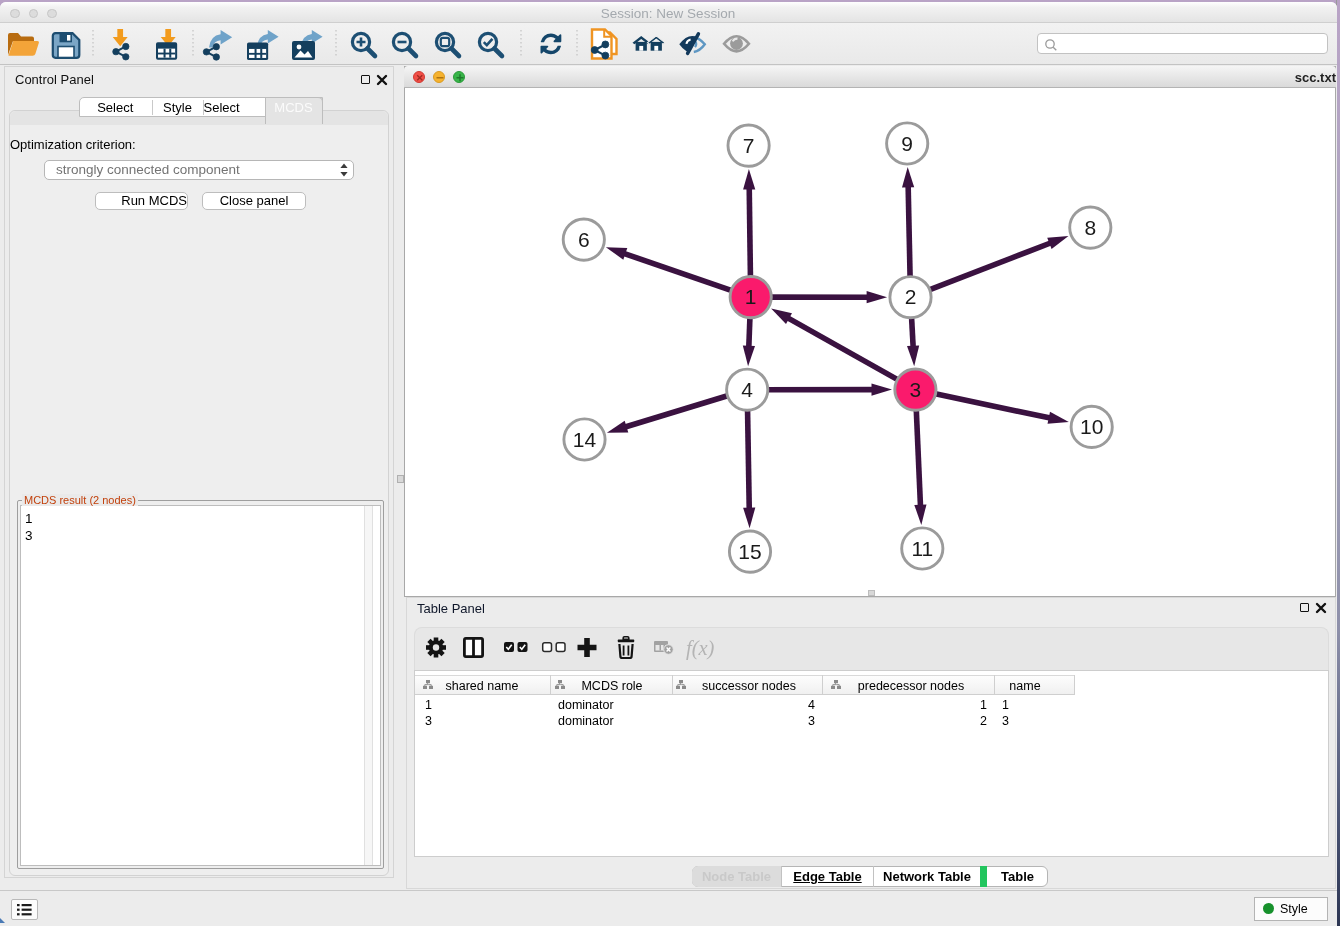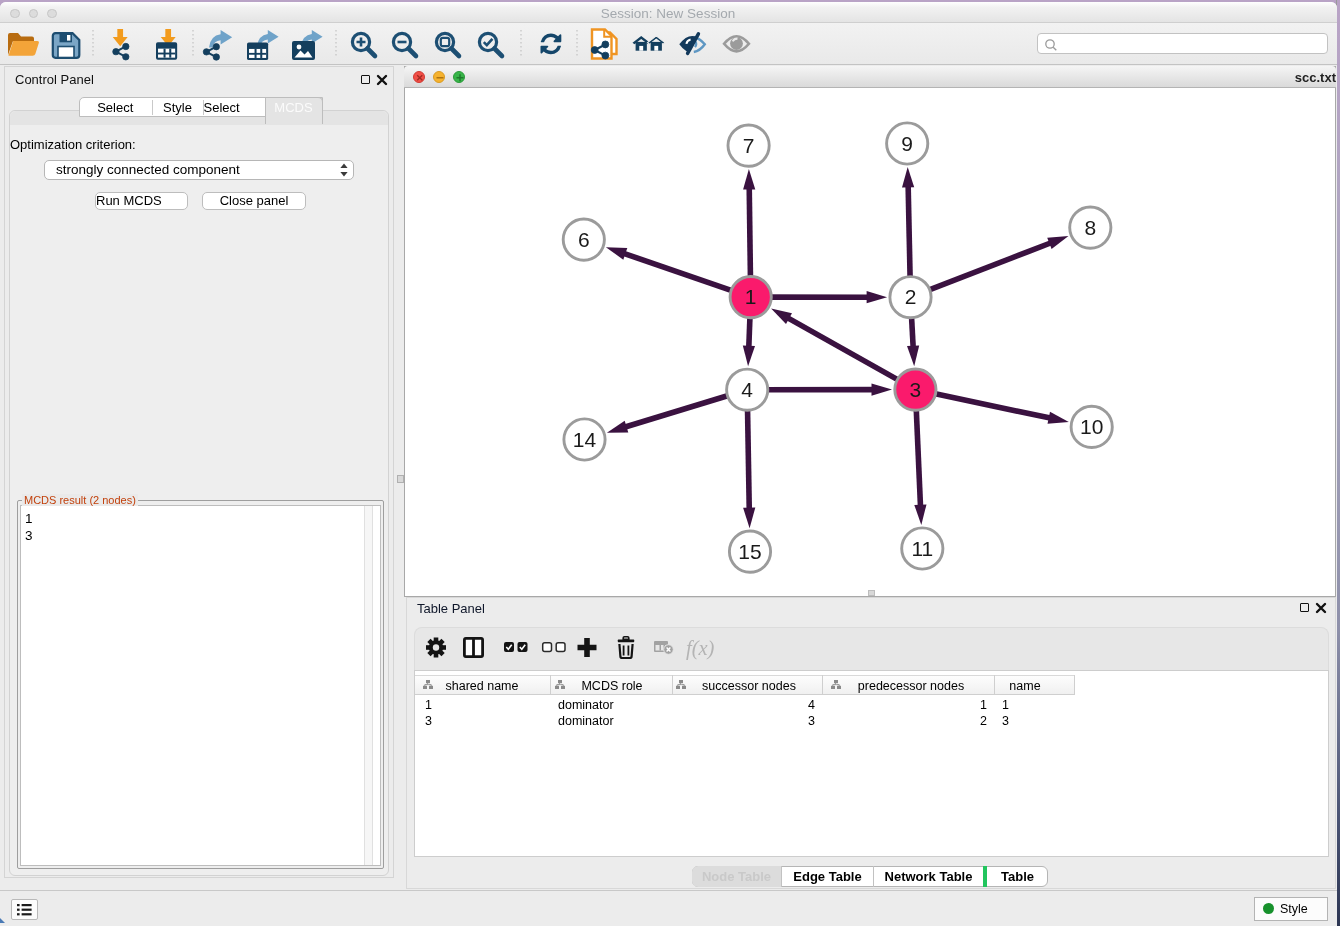--- a/index.html
+++ b/index.html
@@ -185,27 +185,27 @@
 <div class="abs" style="left:79px;top:97px;width:243.5px;height:20px;background:#fff;border:1px solid #bdbdbd;border-radius:5px 0 0 0;"></div>
 <div class="abs" style="left:264.5px;top:97px;width:58px;height:27px;background:#e4e4e4;border:1px solid #bdbdbd;border-radius:0 5px 0 0;border-bottom:none;"></div>
 <div class="abs" style="left:79px;top:99.5px;width:72.5px;text-align:center;font-size:13px;color:#000;">Select</div>
 <div class="abs" style="left:151.5px;top:99.5px;width:52px;text-align:center;font-size:13px;color:#000;border-left:1px solid #c9c9c9;border-right:1px solid #c9c9c9;height:15px;">Style</div>
 <div class="abs" style="left:203.5px;top:99.5px;width:61px;text-align:left;font-size:13px;color:#000;">Select</div>
 <div class="abs" style="left:264.5px;top:99.5px;width:58px;text-align:center;font-size:13px;color:#fbfbfb;">MCDS</div>
 
 <div class="abs" style="left:10px;top:137px;width:378px;text-align:left;font-size:13px;color:#000;">Optimization criterion:</div>
 
 <div class="abs" style="left:44px;top:159.5px;width:310px;height:20px;background:#fff;border:1px solid #b6b6b6;border-radius:5px;"></div>
-<div class="abs" style="left:56px;top:162px;font-size:13.5px;color:#000000;">strongly connected component</div>
+<div class="abs" style="left:56px;top:162px;font-size:13.5px;color:#737373;">strongly connected component</div>
 <svg class="abs" style="left:339px;top:162.5px;" width="10" height="14" viewBox="0 0 10 14">
     <path d="M5 0.5 L8.6 5 L1.4 5 Z" fill="#3a3a3a"></path>
     <path d="M5 13.5 L8.6 9 L1.4 9 Z" fill="#3a3a3a"></path>
   </svg>
 
-<div class="abs" style="left:95px;top:192px;width:93px;height:18px;background:#fff;border:1px solid #bdbdbd;border-radius:5px;text-align:left;font-size:13px;line-height:16px;color:#000;">Run MCDS</div>
+<div class="abs" style="left:95px;top:192px;width:93px;height:18px;background:#fff;border:1px solid #bdbdbd;border-radius:5px;text-align:right;font-size:13px;line-height:16px;color:#000;">Run MCDS</div>
 <div class="abs" style="left:202px;top:192px;width:104px;height:18px;background:#fff;border:1px solid #bdbdbd;border-radius:5px;text-align:center;font-size:13px;line-height:16px;color:#000;">Close panel</div>
 
 <div class="abs" style="left:17px;top:500px;width:367px;height:369px;border:1px solid #9e9e9e;border-radius:2px;"></div>
 <div class="abs" style="left:20px;top:505px;width:361px;height:361px;background:#fff;border:1px solid #bdbdbd;"></div>
 <div class="abs" style="left:364px;top:506px;width:9px;height:359px;background:#f6f6f6;border-left:1px solid #e0e0e0;border-right:1px solid #e0e0e0;"></div>
 <div class="abs" style="left:22px;top:493.5px;font-size:11px;color:#c2410c;background:#eaeaea;padding:0 2px;">MCDS result (2 nodes)</div>
 <div class="abs" style="left:25px;top:511px;font-size:13.5px;color:#000;line-height:16.5px;">1<br>3</div>
 
 <div class="abs" style="left:397px;top:475px;width:7px;height:8px;background:#d8d8d8;border:1px solid #b0b0b0;"></div>
 
@@ -381,22 +381,22 @@
     <text x="587" y="13.5">1</text>
  <text x="10" y="29.5">3</text>
     <text x="143" y="29.5">dominator</text>
     <text x="400" y="29.5" text-anchor="end">3</text>
     <text x="572" y="29.5" text-anchor="end">2</text>
     <text x="587" y="29.5">3</text>
 </svg>
 
 <div class="abs" style="left:692px;top:866px;width:356px;height:21px;border:1px solid #b5b5b5;border-radius:6px;background:#fff;"></div>
 <div class="abs" style="left:692px;top:866px;width:90px;height:21px;background:#dcdcdc;border-right:1px solid #c2c2c2;border-radius:6px 0 0 6px;text-align:center;font-size:13px;line-height:21px;font-weight:bold;color:#c9c9c9;">Node Table</div>
-<div class="abs" style="left:782px;top:866px;width:92px;height:21px;border-right:1px solid #c2c2c2;text-align:center;font-size:13px;line-height:21px;font-weight:bold;color:#000;">Edge Table</div>
-<div class="abs" style="left:874px;top:866px;width:113px;height:21px;border-right:4px solid #22c55e;text-align:center;font-size:13px;line-height:21px;font-weight:bold;color:#000;">Network Table</div>
+<div class="abs" style="left:782px;top:866px;width:92px;height:21px;border-right:1px solid #c2c2c2;text-align:center;font-size:13px;line-height:21px;font-weight:bold;color:#000;text-decoration:underline;">Edge Table</div>
+<div class="abs" style="left:874px;top:866px;width:113px;height:21px;border-right:7px solid #22c55e;text-align:center;font-size:13px;line-height:21px;font-weight:bold;color:#000;">Network Table</div>
 <div class="abs" style="left:987px;top:866px;width:61px;height:21px;text-align:center;font-size:13px;line-height:21px;font-weight:bold;color:#000;">Table</div>
 
 <div class="abs" style="left:0;top:890px;width:1336.5px;height:36px;background:#ececec;border-top:1px solid #c8c8c8;"></div>
 <div class="abs" style="left:11px;top:898.5px;width:27px;height:21px;background:#fcfcfc;border:1px solid #b9b9b9;border-radius:2px;"></div>
 <svg class="abs" style="left:17px;top:903.5px;" width="15" height="12" viewBox="0 0 15 12">
     <g fill="#1a1a1a">
       <rect x="0" y="0" width="2.6" height="2.2"></rect>
       <rect x="4.6" y="0" width="10" height="2.2"></rect>
       <rect x="0" y="4.6" width="2.6" height="2.2"></rect>
       <rect x="4.6" y="4.6" width="10" height="2.2"></rect>

